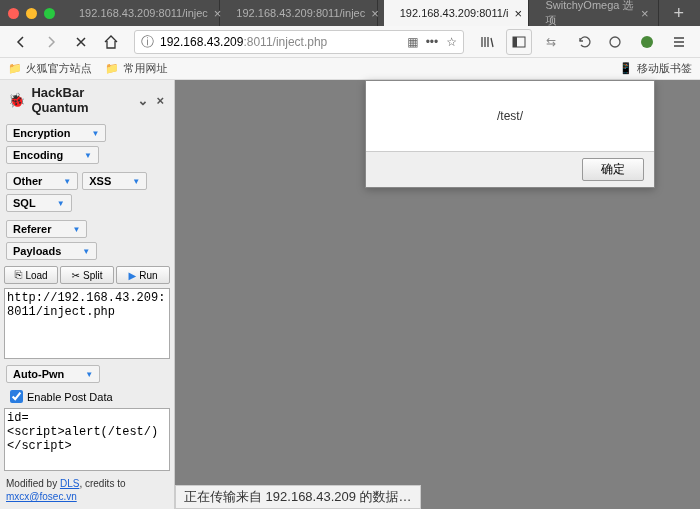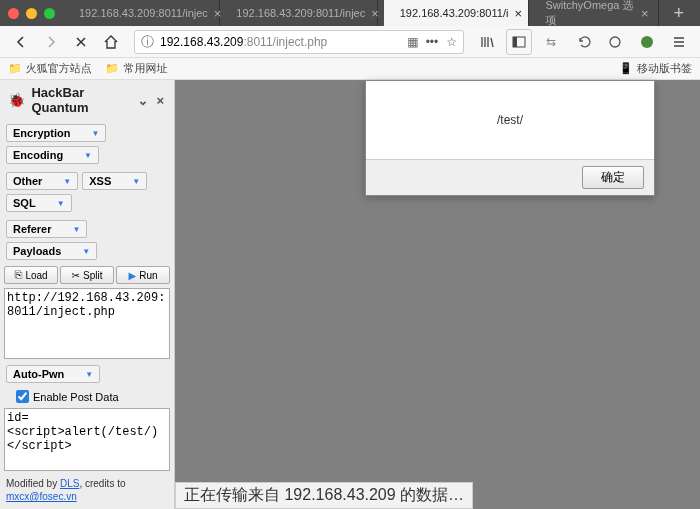--- a/index.html
+++ b/index.html
@@ -29,30 +29,30 @@
 .sb-head .chev { margin-left: auto; color: #555; cursor: pointer; }
 .sb-head .x { color: #555; cursor: pointer; padding: 0 2px; }
 .btnrow { display: flex; flex-wrap: wrap; gap: 4px; padding: 4px 6px; }
 .pill { background: #f4f4f4; border: 1px solid #bcbcbc; border-radius: 2px; padding: 2px 6px; display: flex; align-items: center; gap: 21px; font-size: 11px; font-weight: 600; cursor: pointer; }
 .pill .dd { color: #2a7de1; font-size: 8px; }
 .actrow { display: flex; gap: 2px; padding: 2px 4px; }
 .abtn { flex: 1; background: linear-gradient(#fdfdfd,#e6e6e6); border: 1px solid #aaa; border-radius: 2px; padding: 2px 3px; font-size: 10px; display: flex; align-items: center; justify-content: center; gap: 3px; cursor: pointer; }
 .ta { width: calc(100% - 8px); margin: 2px 4px; font-family: "Courier New", monospace; font-size: 12px; background: #fff; border: 1px solid #aaa; padding: 2px; resize: none; }
 .ta1 { height: 80px; }
 .ta2 { height: 70px; }
-.chk { display: flex; align-items: center; gap: 4px; padding: 3px 16px; font-size: 11px; }
+.chk { display: flex; align-items: center; gap: 4px; padding: 3px 10px; font-size: 11px; }
 .chk input { accent-color: #2a7de1; }
 .credits { margin-top: auto; padding: 4px 6px 6px; font-size: 10px; color: #333; line-height: 1.3; }
 .credits a { color: #1a5fd4; text-decoration: underline; }
 .main { flex: 1; position: relative; background: #808080; }
 .dialog { position: absolute; left: 190px; top: 0; width: 290px; background: #fff; border: 1px solid #888; box-shadow: 0 2px 8px rgba(0,0,0,.25); }
-.dlg-body { height: 78px; display: flex; align-items: center; justify-content: center; font-size: 12px; color: #333; }
+.dlg-body { height: 70px; display: flex; align-items: center; justify-content: center; font-size: 12px; color: #333; }
 .dlg-foot { background: #efefef; border-top: 1px solid #ccc; padding: 6px 10px; display: flex; justify-content: flex-end; }
 .dlg-btn { background: linear-gradient(#fdfdfd,#e3e3e3); border: 1px solid #999; border-radius: 2px; padding: 2px 18px; font-size: 12px; cursor: pointer; }
-.status { position: absolute; left: 0; bottom: 0; background: #f2f2f2; border: 1px solid #ccc; padding: 2px 8px; font-size: 16px; color: #333; }
+.status { position: absolute; left: 0; bottom: 0; background: #f2f2f2; border: 1px solid #ccc; padding: 2px 8px; font-size: 13px; color: #333; }
 svg { display: block; }
 </style>
 </head>
 <body>
 
 <div class="titlebar">
   <div class="traffic">
     <div class="dot red"></div>
     <div class="dot yellow"></div>
     <div class="dot green"></div>

